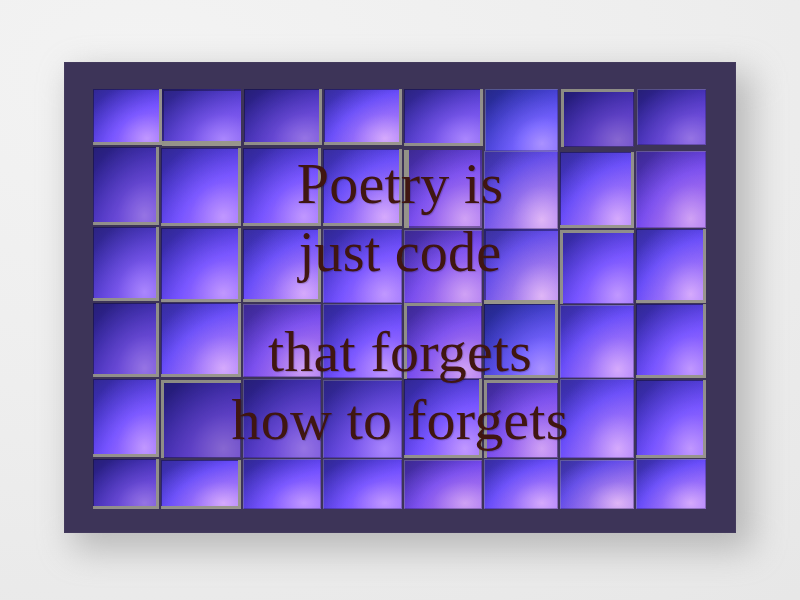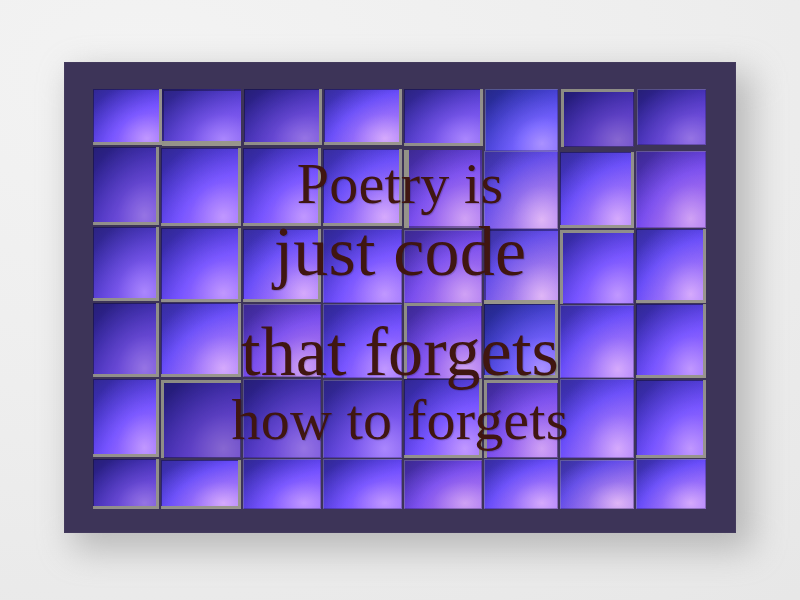--- a/index.html
+++ b/index.html
@@ -350,19 +350,19 @@
         <div class="tile v2 flat" style="left: 543px; top: 370px; width: 70px; height: 50px;">
           <div class="face"></div>
           <div class="bevel"></div>
         </div>
       </div>
   </div>
 
   <div id="quote">
     <div id="quote-inner">
       <span class="qline" style="color: rgb(64, 22, 17); font-size: 58px; line-height: 68px;">Poetry is</span>
-      <span class="qline" style="color: rgb(64, 22, 17); font-size: 70px; line-height: 68px;">just code</span>
-      <span class="qline" style="color: rgb(64, 22, 17); font-size: 70px; line-height: 68px; margin-top: 32px;">that forgets</span>
+      <span class="qline" style="color: rgb(64, 22, 17); font-size: 56px; line-height: 68px;">just code</span>
+      <span class="qline" style="color: rgb(64, 22, 17); font-size: 58px; line-height: 68px; margin-top: 32px;">that forgets</span>
       <span class="qline" style="color: rgb(64, 22, 17); font-size: 58px; line-height: 68px;">how to forgets</span>
     </div>
   </div>
 
 </div>
 
 </body></html>

